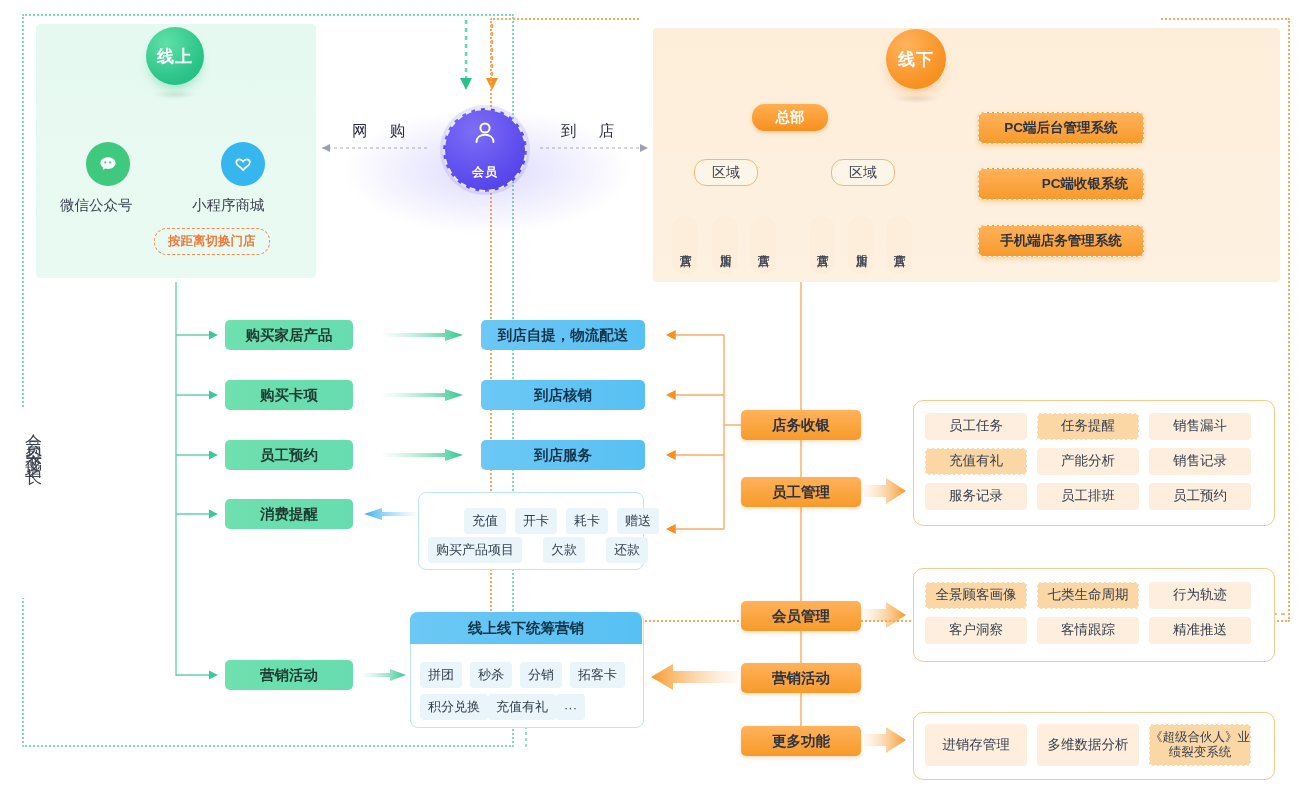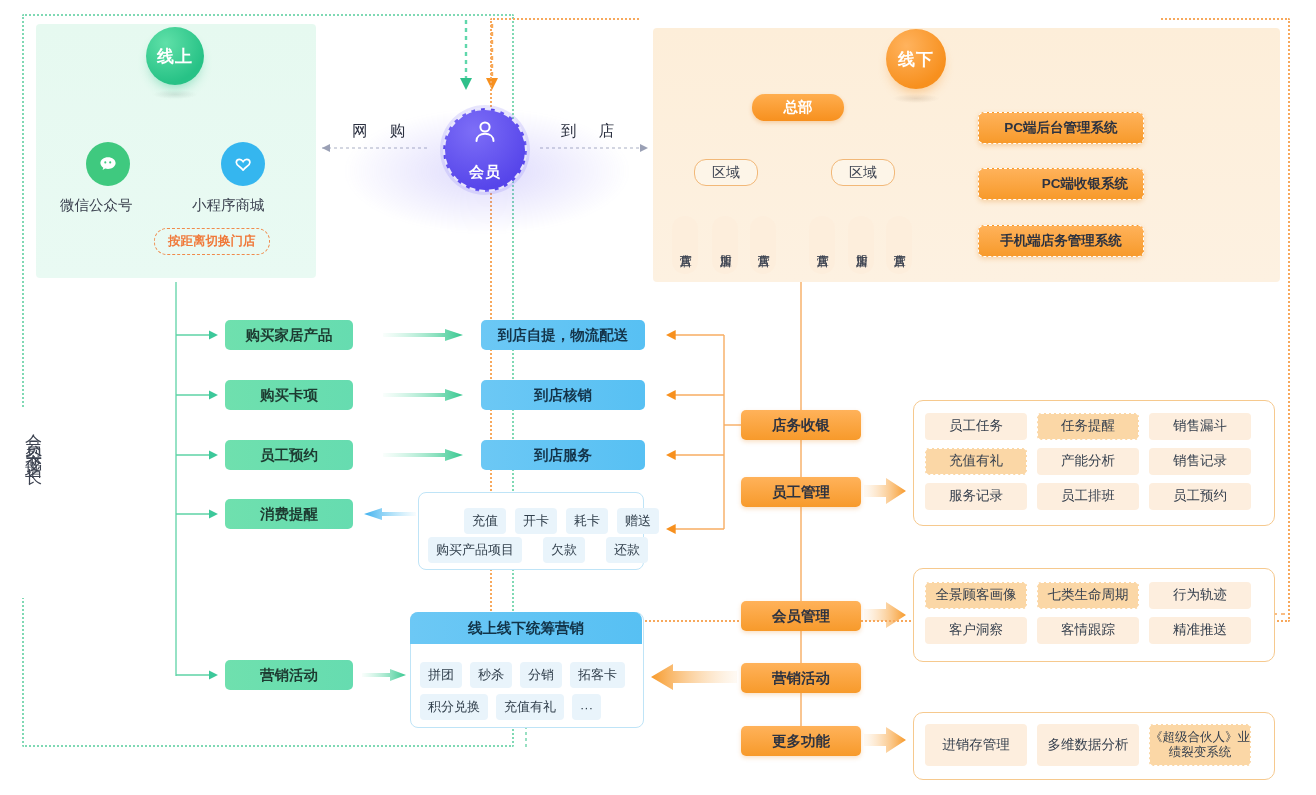--- a/index.html
+++ b/index.html
@@ -102,39 +102,39 @@
   }
   #member-circle{
     left:443px;top:108px;width:84px;height:84px;border-radius:50%;
     background:radial-gradient(circle at 36% 26%,#7d6ef7,#5645ea 76%);
     border:2px dashed rgba(255,255,255,.85);
     box-sizing:border-box;
     display:flex;flex-direction:column;align-items:center;justify-content:center;
     color:#fff;
     box-shadow:0 0 0 3px rgba(124,110,245,.18);
   }
-  #member-circle .mlabel{font-size:15px;font-weight:700;letter-spacing:1px;margin-top:18px;text-align:center;}
+  #member-circle .mlabel{font-size:12px;font-weight:700;letter-spacing:1px;margin-top:18px;text-align:center;}
   .hub-word{
     font-size:15.5px;color:#2b3040;letter-spacing:9px;font-weight:500;white-space:nowrap;
   }
   #word-wanggou{left:352px;top:121px;}
   #word-daodian{left:561px;top:121px;}
 
   
   #offline-panel{
     left:653px;top:28px;width:627px;height:254px;
     background:linear-gradient(180deg,#fdeed9 0%,#fdf1e1 100%);
     border-radius:4px;
   }
   .org-box{
     display:flex;align-items:center;justify-content:center;
     font-size:14px;color:#3c4250;white-space:nowrap;
   }
   #org-hq{
-    left:752px;top:94px;width:92px;height:27px;border-radius:13px;
+    left:752px;top:104px;width:76px;height:27px;border-radius:13px;
     background:linear-gradient(180deg,#ffae4f,#f7901e);
     color:#fff;font-weight:600;font-size:14.5px;
     box-shadow:0 2px 4px rgba(230,130,30,.3);
   }
   .org-region{
     width:62px;height:25px;border-radius:12px;
     background:#fdf5e8;border:1.3px solid #f2b878;
     font-weight:500;
   }
   #org-region-1{left:694px;top:159px;}
@@ -210,21 +210,21 @@
     overflow:hidden;
   }
   #marketing-header{
     left:410px;top:612px;width:232px;height:32px;
     background:linear-gradient(90deg,#6cc8f5,#57c0f3);
     color:#123449;font-size:14.5px;font-weight:600;
     display:flex;align-items:center;justify-content:center;
     border-radius:8px 8px 0 0;
   }
   #mk-row-1{left:420px;top:662px;display:flex;gap:8px;}
-  #mk-row-2{left:420px;top:694px;display:flex;gap:8px;}
+  #mk-row-2{left:420px;top:694px;display:flex;}
 
   
   .obtn{
     width:120px;height:30px;border-radius:5px;
     background:linear-gradient(180deg,#ffb25a,#f79a2b);
     color:#2e3340;font-size:14.5px;font-weight:600;
     display:flex;align-items:center;justify-content:center;white-space:nowrap;
     box-shadow:0 2px 4px rgba(230,135,30,.25);
   }
   #ob-1{left:741px;top:410px;}

